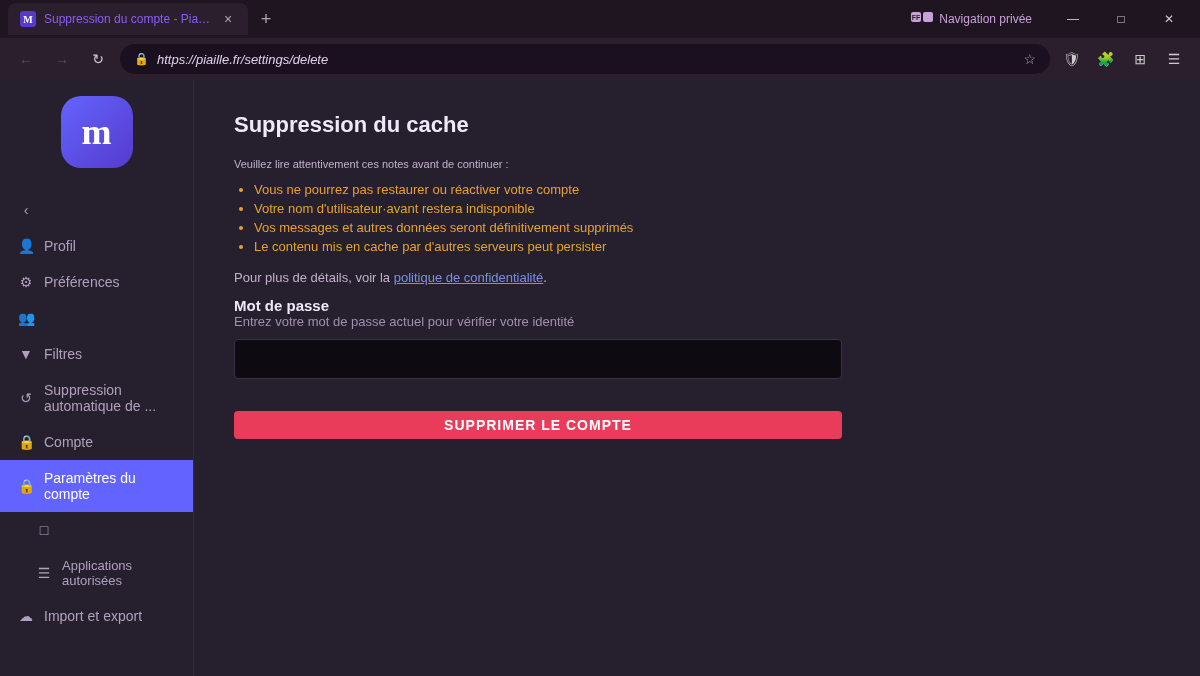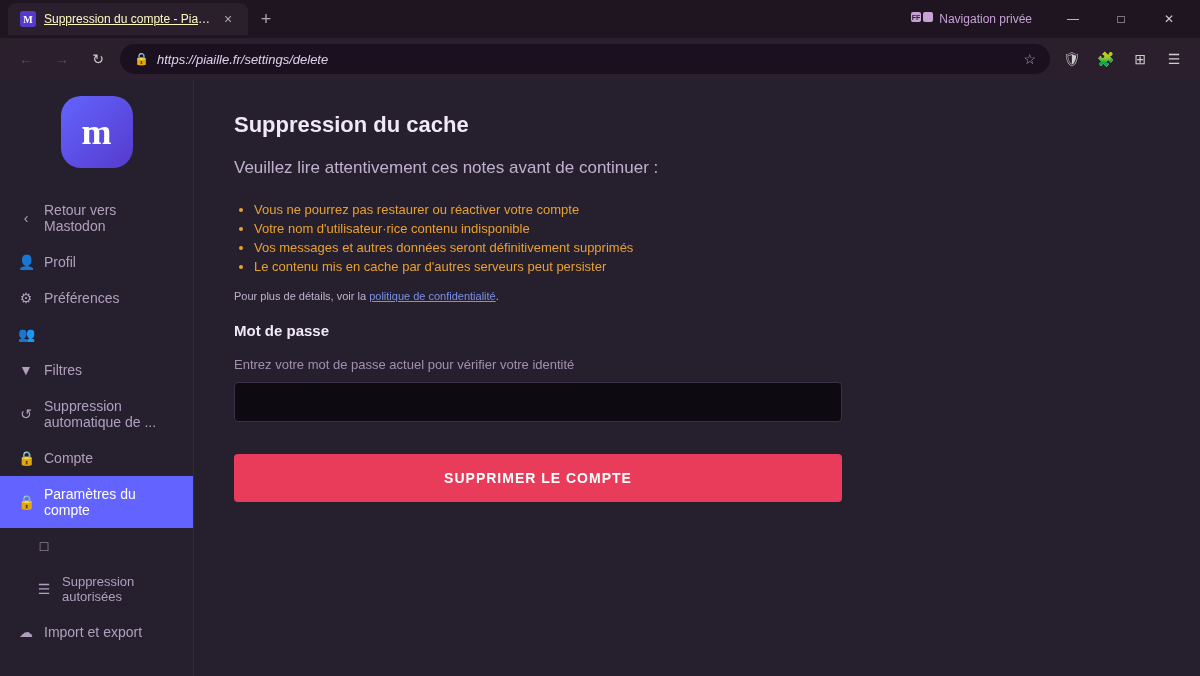--- a/index.html
+++ b/index.html
@@ -10,21 +10,21 @@
 
     
     .tab-bar {
       display: flex; align-items: center; background: #1e1520; height: 38px; padding: 0 8px; gap: 4px;
     }
     .tab {
       display: flex; align-items: center; background: #2b1f2e; border-radius: 8px 8px 0 0;
       padding: 0 12px; height: 32px; gap: 8px; min-width: 180px; max-width: 240px; cursor: pointer;
     }
     .tab-favicon { width: 16px; height: 16px; }
-    .tab-title { font-size: 12px; color: #fef9c3; flex: 1; white-space: nowrap; overflow: hidden; text-overflow: ellipsis; text-decoration: underline; }
+    .tab-title { font-size: 12px; color: #8b5cf6; flex: 1; white-space: nowrap; overflow: hidden; text-overflow: ellipsis; }
     .tab-close { color: #aaa; font-size: 14px; cursor: pointer; width: 16px; height: 16px; display: flex; align-items: center; justify-content: center; border-radius: 50%; }
     .tab-new { width: 28px; height: 28px; display: flex; align-items: center; justify-content: center; color: #aaa; cursor: pointer; border-radius: 50%; font-size: 18px; }
     .tab-bar-right { margin-left: auto; display: flex; align-items: center; gap: 8px; }
     .private-badge { display: flex; align-items: center; gap: 6px; color: #c8a0d8; font-size: 12px; padding: 4px 10px; border-radius: 4px; }
     .window-controls { display: flex; gap: 2px; }
     .wc-btn { width: 46px; height: 28px; display: flex; align-items: center; justify-content: center; color: #ccc; font-size: 12px; cursor: pointer; }
 
     
     .address-bar {
       display: flex; align-items: center; background: #2b1f2e; height: 42px; padding: 0 12px; gap: 8px;
@@ -61,38 +61,38 @@
       color: #b0a0be; font-size: 14px; transition: background 0.1s;
     }
     .sidebar-item.active { background: #6364ff; color: white; }
     .sidebar-item.sub { padding-left: 36px; font-size: 13px; }
     .sidebar-item .item-icon { font-size: 14px; width: 16px; text-align: center; flex-shrink: 0; }
 
     
     .content { flex: 1; padding: 32px 40px; overflow-y: auto; background: #26202e; }
     .page-title { font-size: 22px; font-weight: 700; color: #f0e8f8; margin-bottom: 20px; }
 
-    .notice-intro { font-size: 17px; color: #c0b0cc; margin-bottom: 24px; }
+    .notice-intro { font-size: 11px; color: #c0b0cc; margin-bottom: 12px; }
 
     .warning-list { list-style: disc; padding-left: 20px; margin-bottom: 16px; }
     .warning-list li { font-size: 13px; color: #e8a030; margin-bottom: 4px; }
 
-    .privacy-note { font-size: 11px; color: #c0b0cc; margin-bottom: 20px; }
+    .privacy-note { font-size: 13px; color: #c0b0cc; margin-bottom: 12px; }
     .privacy-link { color: #7b8fe8; text-decoration: underline; cursor: pointer; }
 
     .field-section { margin-bottom: 16px; }
-    .field-label { font-size: 15px; font-weight: 700; color: #f0e8f8; margin-bottom: 18px; }
+    .field-label { font-size: 15px; font-weight: 700; color: #f0e8f8; margin-bottom: 0; }
     .field-hint { font-size: 13px; color: #a090b0; margin-bottom: 10px; }
     .password-input {
       width: 100%; max-width: 608px; height: 40px; background: #0d0a12;
       border: 1px solid #3a3048; border-radius: 4px; outline: none; color: white; padding: 0 12px; font-size: 14px;
     }
 
     .delete-btn {
-      width: 100%; max-width: 608px; height: 48px; background: #e83c5a;
+      width: 100%; max-width: 608px; height: 28px; background: #e83c5a;
       border: none; border-radius: 4px; color: white; font-size: 14px; font-weight: 700;
       letter-spacing: 1px; cursor: pointer; margin-top: 16px; text-transform: uppercase;
     }
   </style>
 </head>
 <body>
 
 <div class="browser-chrome">
 
   <div class="tab-bar">
@@ -146,21 +146,20 @@
 
   <nav class="sidebar">
     <div class="sidebar-logo">
       <div class="mastodon-logo">
         <span class="mastodon-m">m</span>
       </div>
     </div>
 
     <div class="sidebar-item">
       <span class="item-icon">‹</span>
-      <span>Retour vers Mastodon</span>
     </div>
 
     <div class="sidebar-item">
       <span class="item-icon">👤</span>
       <span>Profil</span>
     </div>
 
     <div class="sidebar-item">
       <span class="item-icon">⚙</span>
       <span>Préférences</span>
@@ -189,38 +188,38 @@
       <span class="item-icon">🔒</span>
       <span>Paramètres du compte</span>
     </div>
 
     <div class="sidebar-item sub">
       <span class="item-icon">□</span>
     </div>
 
     <div class="sidebar-item sub">
       <span class="item-icon">☰</span>
-      <span>Suppression autorisées</span>
+      <span>Applications autorisées</span>
     </div>
 
     <div class="sidebar-item">
       <span class="item-icon">☁</span>
       <span>Import et export</span>
     </div>
 
   </nav>
 
   <main class="content">
     <h1 class="page-title">Suppression du cache</h1>
 
     <p class="notice-intro">Veuillez lire attentivement ces notes avant de continuer :</p>
 
     <ul class="warning-list">
       <li>Vous ne pourrez pas restaurer ou réactiver votre compte</li>
-      <li>Votre nom d'utilisateur·rice contenu indisponible</li>
+      <li>Votre nom d'utilisateur·avant restera indisponible</li>
       <li>Vos messages et autres données seront définitivement supprimés</li>
       <li>Le contenu mis en cache par d'autres serveurs peut persister</li>
     </ul>
 
     <p class="privacy-note">
       <span>Pour plus de détails, voir la </span><a class="privacy-link">politique de confidentialité</a><span>.</span>
     </p>
 
     <div class="field-section">
       <div class="field-label">Mot de passe</div>

